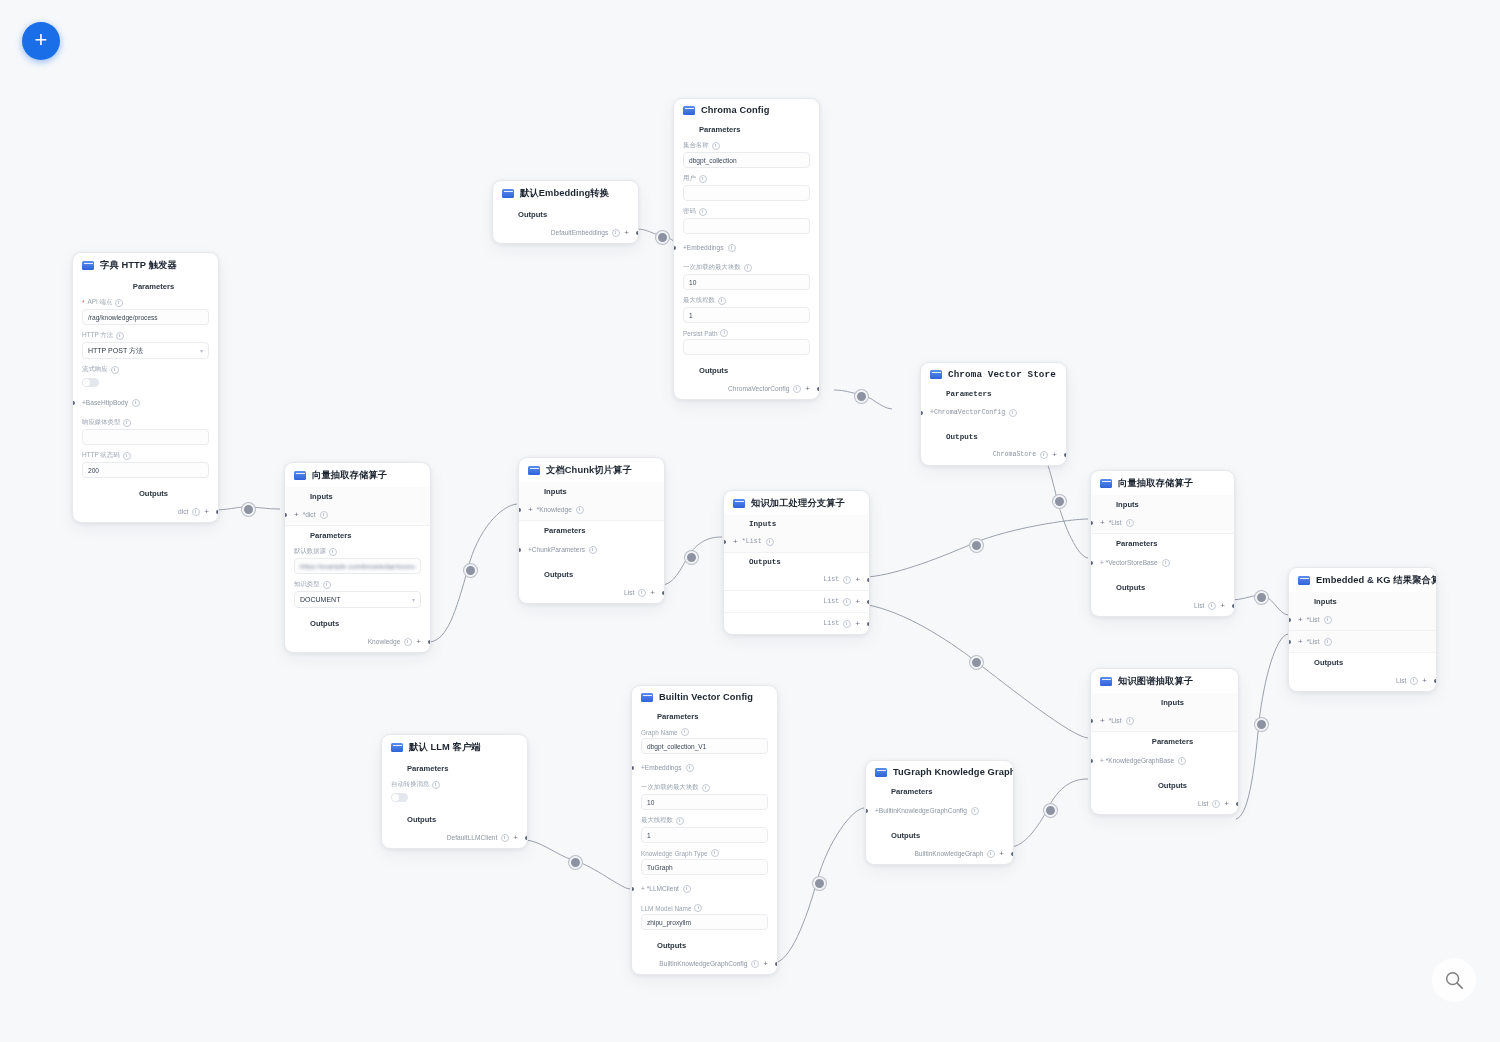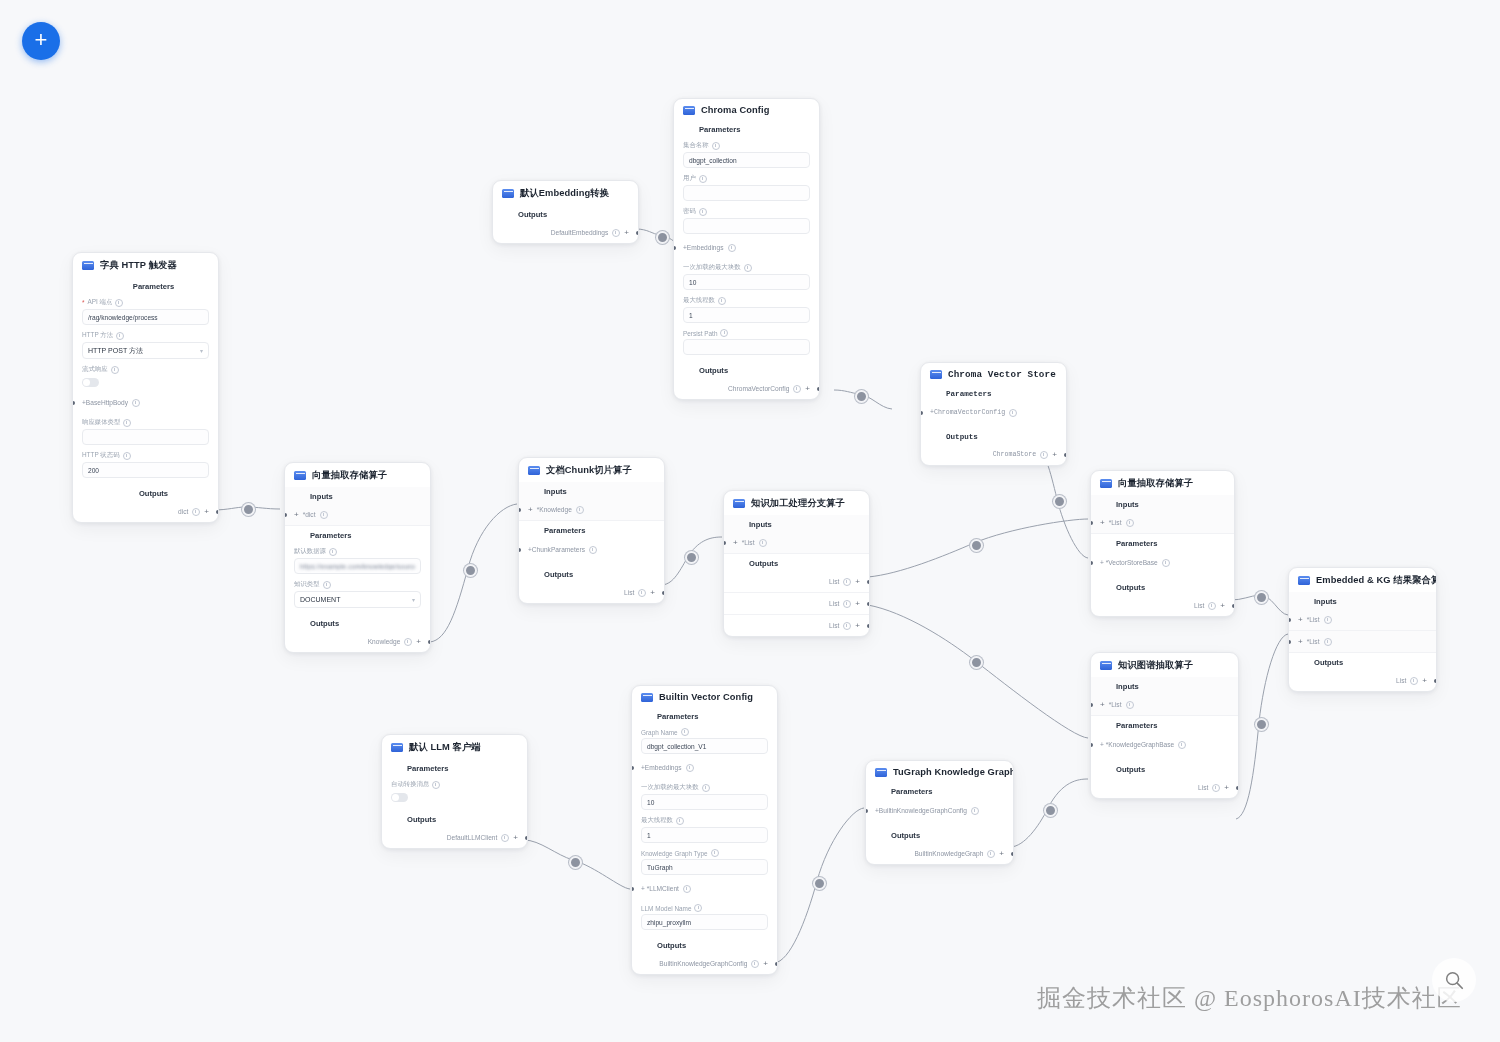--- a/index.html
+++ b/index.html
@@ -426,21 +426,21 @@
         <div>
           <div class="section-label">Outputs</div>
           <div class="port-row right noline" style="position:relative">
             <span>List</span>
             <span class="info"></span>
             <span class="plus-sm">+</span>
             <span class="handle r"></span>
           </div>
         </div>
       </div>
-      <div class="node" style="left: 723px; top: 490px; width: 145px;">
+      <div class="node" style="left: 723px; top: 490px; width: 145px; font-family: Liberation Mono, monospace;">
         <div class="node-header">
           <span class="node-icon"></span>
           <span class="node-title">知识加工处理分支算子</span>
         </div>
         <div class="sub-band">
           <div class="section-label">Inputs</div>
           <div class="port-row" style="position:relative">
             <span class="handle l"></span>
             <span class="plus-sm">+</span>
             <span>*List</span>
@@ -525,21 +525,21 @@
         <div>
           <div class="section-label">Outputs</div>
           <div class="port-row right noline" style="position:relative">
             <span>List</span>
             <span class="info"></span>
             <span class="plus-sm">+</span>
             <span class="handle r"></span>
           </div>
         </div>
       </div>
-      <div class="node" style="left: 1090px; top: 652px; width: 147px;">
+      <div class="node" style="left: 1090px; top: 668px; width: 147px; text-align: center;">
         <div class="node-header">
           <span class="node-icon"></span>
           <span class="node-title">知识图谱抽取算子</span>
         </div>
         <div class="sub-band">
           <div class="section-label">Inputs</div>
           <div class="port-row" style="position:relative">
             <span class="handle l"></span>
             <span class="plus-sm">+</span>
             <span>*List</span>
@@ -684,21 +684,20 @@
           <div class="port-row right noline" style="position:relative">
             <span>DefaultLLMClient</span>
             <span class="info"></span>
             <span class="plus-sm">+</span>
             <span class="handle r"></span>
           </div>
         </div>
       </div>
     </div>
 
-  <div class="watermark">掘金技术社区 @ EosphorosAI技术社区</div>
 
   <div class="zoom-ctl">
     <svg width="22" height="22" viewBox="0 0 24 24">
       <circle cx="10.5" cy="10.5" r="6.5" fill="none" stroke="#555" stroke-width="1.6"></circle>
       <line x1="15.5" y1="15.5" x2="21" y2="21" stroke="#555" stroke-width="1.8" stroke-linecap="round"></line>
     </svg>
   </div>
 </div>
 
 </body></html>

